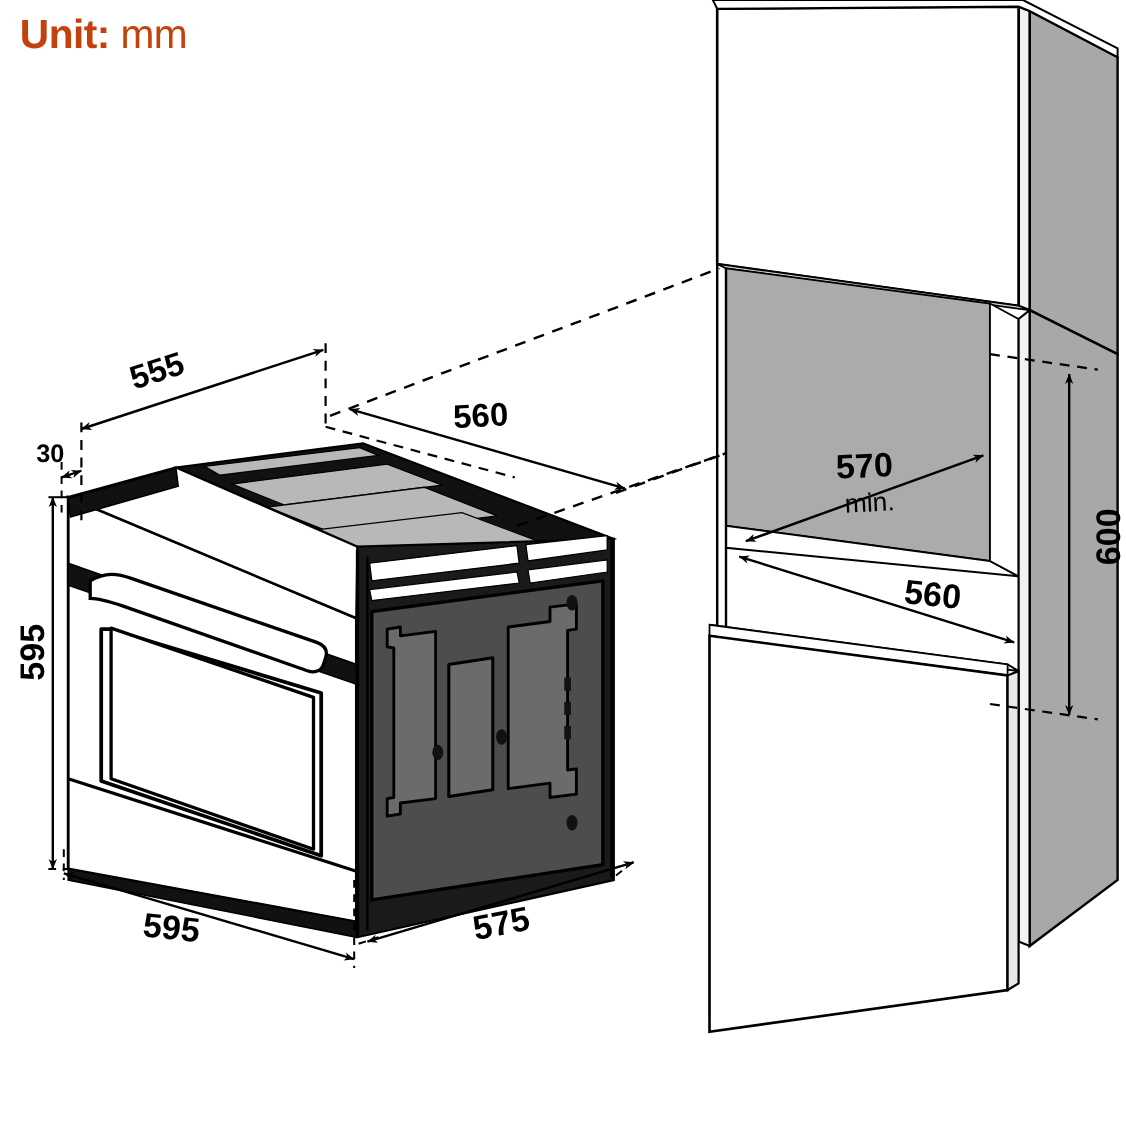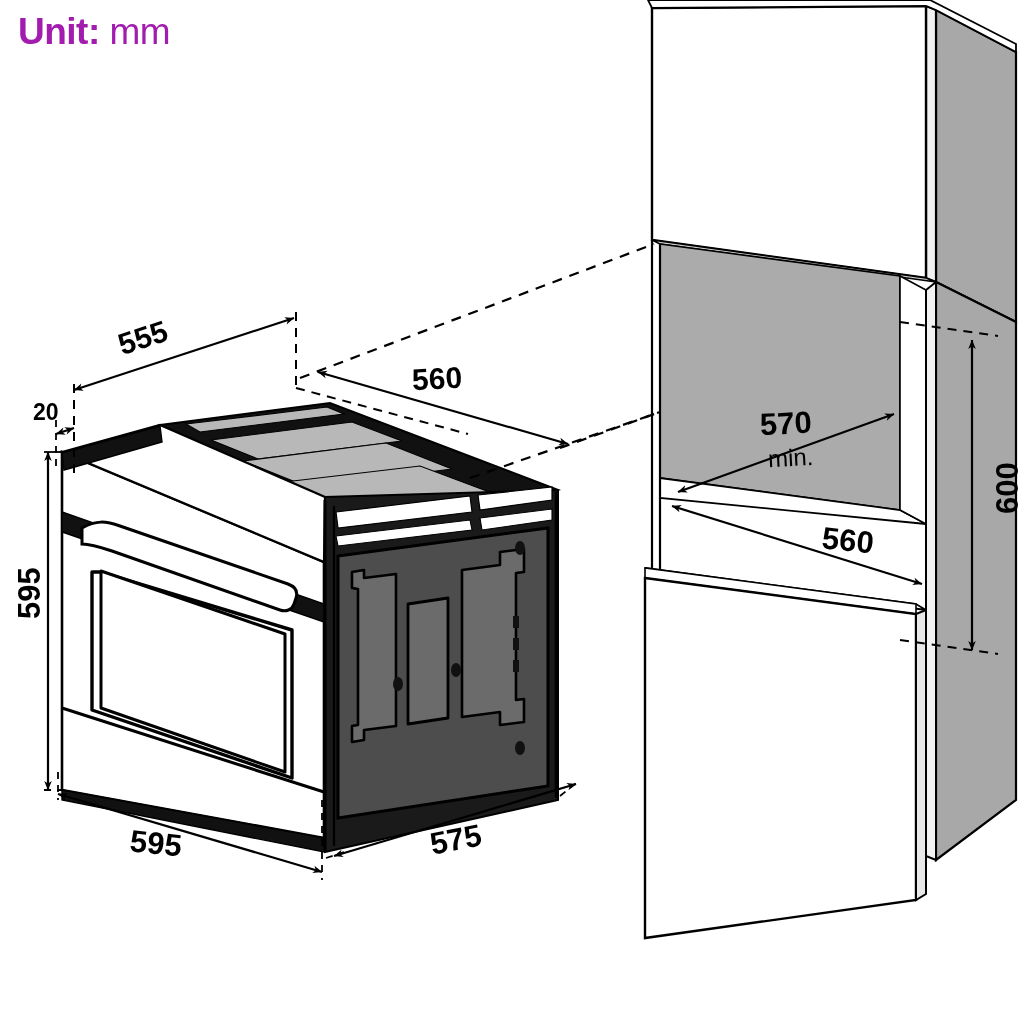--- a/index.html
+++ b/index.html
@@ -27,21 +27,21 @@
     top: 0;
     width: 1024px;
     height: 1024px;
   }
   .unit-title {
     position: absolute;
     left: 18px;
     top: 12px;
     font-size: 37px;
     line-height: 1.1;
-    color: #a21caf;
+    color: #c2410c;
     white-space: nowrap;
     letter-spacing: -0.5px;
   }
   .unit-title .u-bold { font-weight: bold; }
   .unit-title .u-reg  { font-weight: normal; }
 
   .dim {
     position: absolute;
     color: #000000;
     font-weight: bold;
@@ -198,21 +198,21 @@
     </g>
   </svg>
 
   <div class="unit-title">
     <span class="u-bold">Unit:</span>
     <span class="u-reg">mm</span>
   </div>
 
   <div class="dim" style="left:118px; top:321px; font-size:30px; transform:rotate(-18deg);">555</div>
 
-  <div class="dim" style="left:33px; top:399px; font-size:23px;">20</div>
+  <div class="dim" style="left:33px; top:399px; font-size:23px;">30</div>
 
   <div class="dim" style="left:412px; top:362px; font-size:30px; transform:rotate(-3deg);">560</div>
 
   <div class="dim" style="left:-15px; top:575px; font-size:31px; transform:rotate(-90deg); width:90px; text-align:center;">595</div>
 
   <div class="dim" style="left:130px; top:826px; font-size:31px; transform:rotate(6deg);">595</div>
 
   <div class="dim" style="left:430px; top:822px; font-size:31px; transform:rotate(-11deg);">575</div>
 
   <div class="dim" style="left:760px; top:406px; font-size:31px; transform:rotate(-3deg);">570</div>

